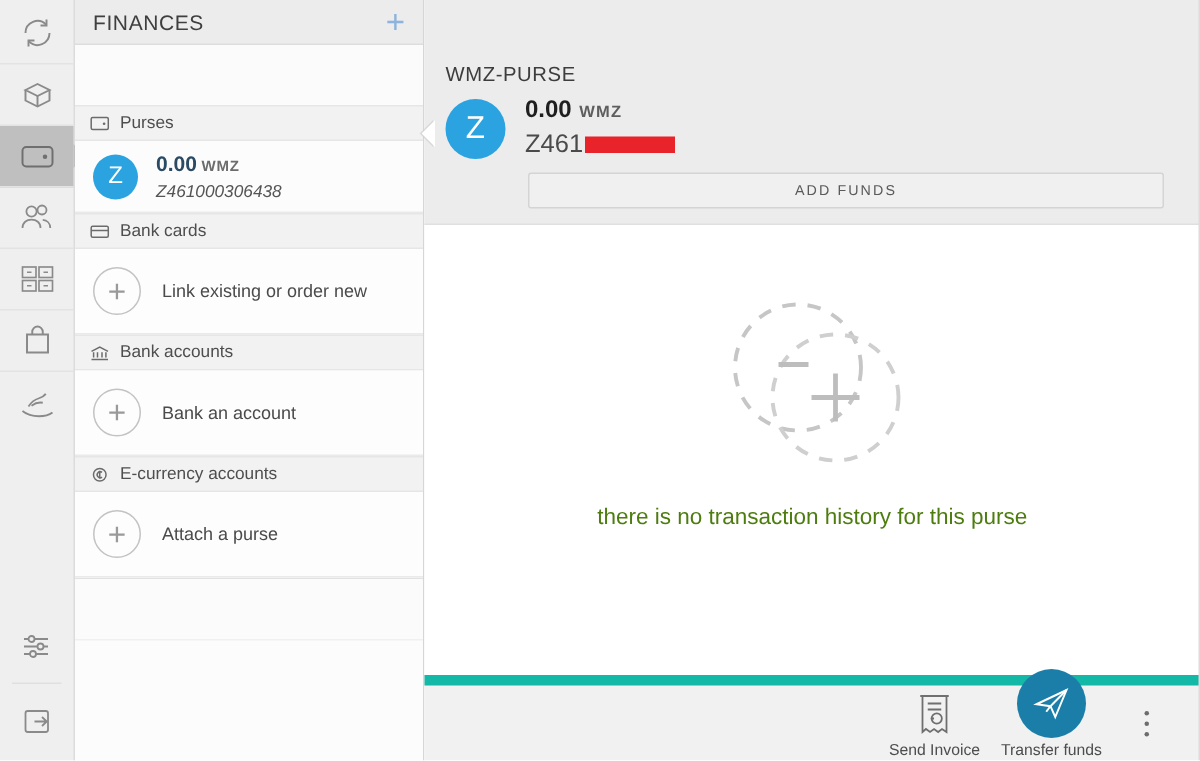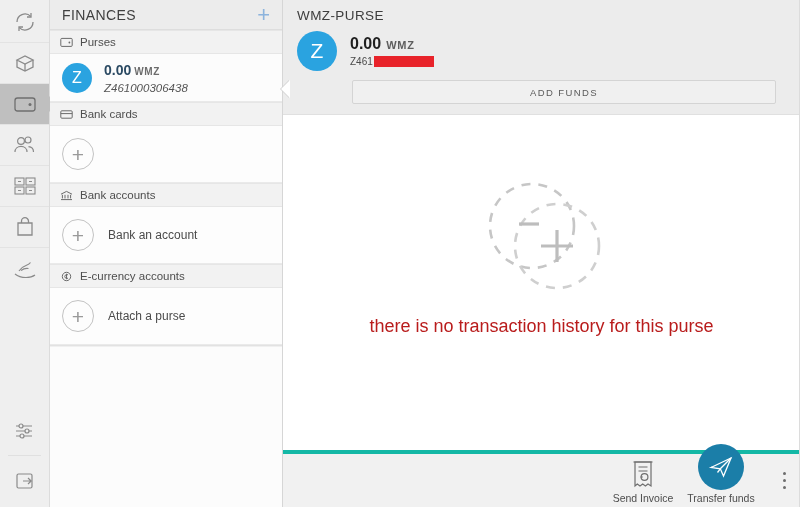--- a/index.html
+++ b/index.html
@@ -72,20 +72,21 @@
   .finances {
     width: 233px;
     min-width: 233px;
     height: 507px;
     background: #fbfbfb;
     border-right: 1px solid #d6d6d6;
     box-sizing: border-box;
     display: flex;
     flex-direction: column;
     position: relative;
+    gap: 40px;
   }
   .fin-header {
     height: 30px;
     background: #ececec;
     border-bottom: 1px solid #dddddd;
     display: flex;
     align-items: center;
     padding: 0 8px 0 12px;
     box-sizing: border-box;
   }
@@ -227,20 +228,21 @@
     background: #ececec;
     border-bottom: 1px solid #e0e0e0;
     padding: 8px 14px 10px 14px;
     box-sizing: border-box;
   }
   .main-title {
     font-size: 13.5px;
     color: #3d3d3d;
     letter-spacing: 0.4px;
     margin-bottom: 8px;
+    margin-top: 34px;
   }
   .main-purse {
     display: flex;
     align-items: center;
   }
   .avatar-lg {
     width: 40px; height: 40px;
     border-radius: 50%;
     background: #2aa3e0;
     color: #ffffff;
@@ -257,21 +259,21 @@
     color: #1f1f1f;
   }
   .main-cur {
     font-size: 11px;
     font-weight: bold;
     color: #5e5e5e;
     letter-spacing: 0.8px;
     margin-left: 5px;
   }
   .main-num {
-    font-size: 10px;
+    font-size: 17px;
     color: #4a4a4a;
     margin-top: 3px;
     display: flex;
     align-items: center;
   }
   .redaction {
     display: inline-block;
     width: 60px;
     height: 11px;
     background: #e8232a;
@@ -297,31 +299,31 @@
     background: #ffffff;
     display: flex;
     flex-direction: column;
     align-items: center;
     justify-content: center;
     padding-bottom: 55px;
     box-sizing: border-box;
   }
   .empty-illo { margin-bottom: 16px; }
   .empty-text {
-    font-size: 18px;
-    color: #b91c1c;
+    font-size: 15px;
+    color: #4d7c0f;
   }
   .footer {
     height: 57px;
     background: #f1f1f1;
-    border-top: 4px solid #14b8a6;
+    border-top: 7px solid #14b8a6;
     display: flex;
     align-items: center;
     justify-content: flex-end;
-    padding-right: 4px;
+    padding-right: 24px;
     box-sizing: border-box;
     position: relative;
   }
   .foot-action {
     width: 78px;
     display: flex;
     flex-direction: column;
     align-items: center;
     justify-content: flex-start;
     cursor: pointer;
@@ -505,20 +507,21 @@
         <span class="sec-ico">
           <svg width="13" height="11" viewBox="0 0 13 11" fill="none" stroke="#6b6b6b" stroke-width="1">
             <rect x="0.8" y="1.8" width="11.4" height="7.4" rx="1"></rect>
             <path d="M0.8 4.6h11.4"></path>
           </svg>
         </span>
         <span>Bank cards</span>
       </div>
       <div class="add-row">
         <div class="circ-plus">+</div>
+        <div class="add-label">Link existing or order new</div>
       </div>
 
       <div class="sec-head">
         <span class="sec-ico">
           <svg width="13" height="11" viewBox="0 0 13 11" fill="none" stroke="#6b6b6b" stroke-width="1">
             <path d="M1 4.2L6.5 1.4 12 4.2"></path>
             <path d="M2.4 4.8v3.6M5 4.8v3.6M8 4.8v3.6M10.6 4.8v3.6"></path>
             <path d="M1 9.6h11"></path>
           </svg>
         </span>

